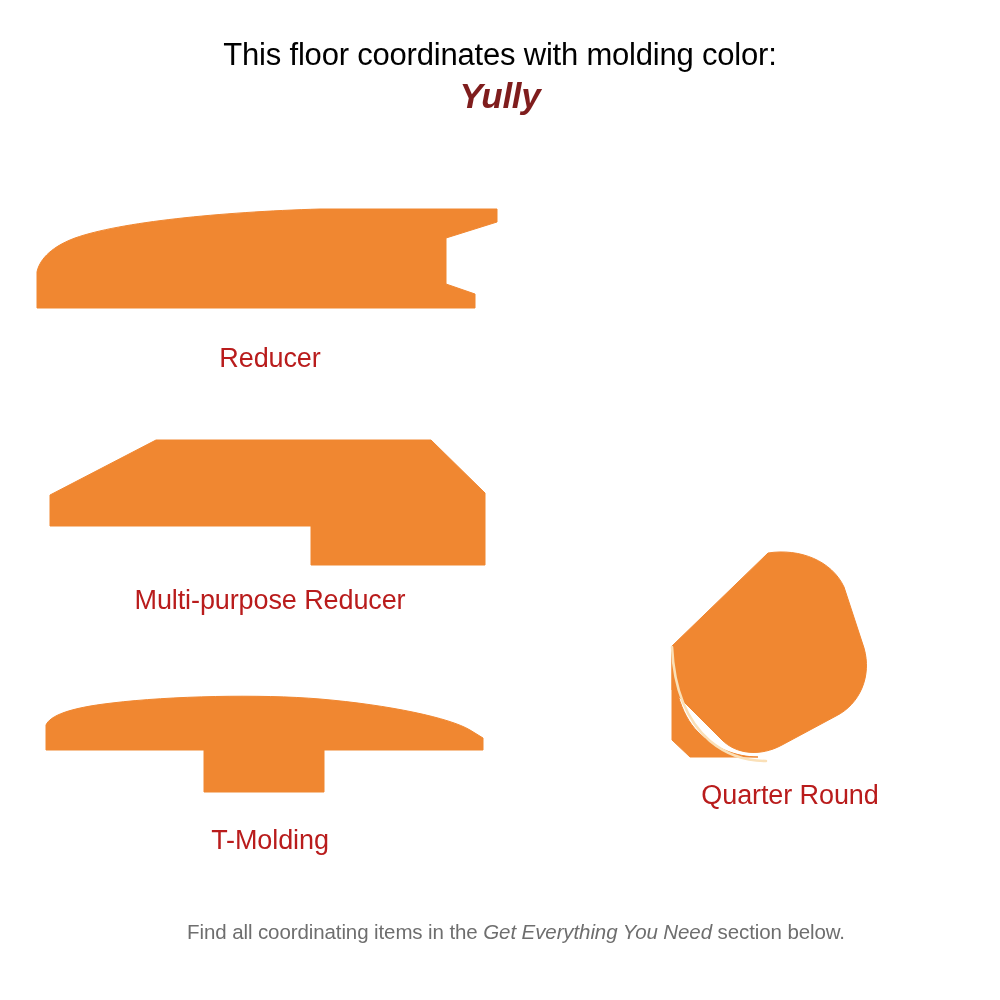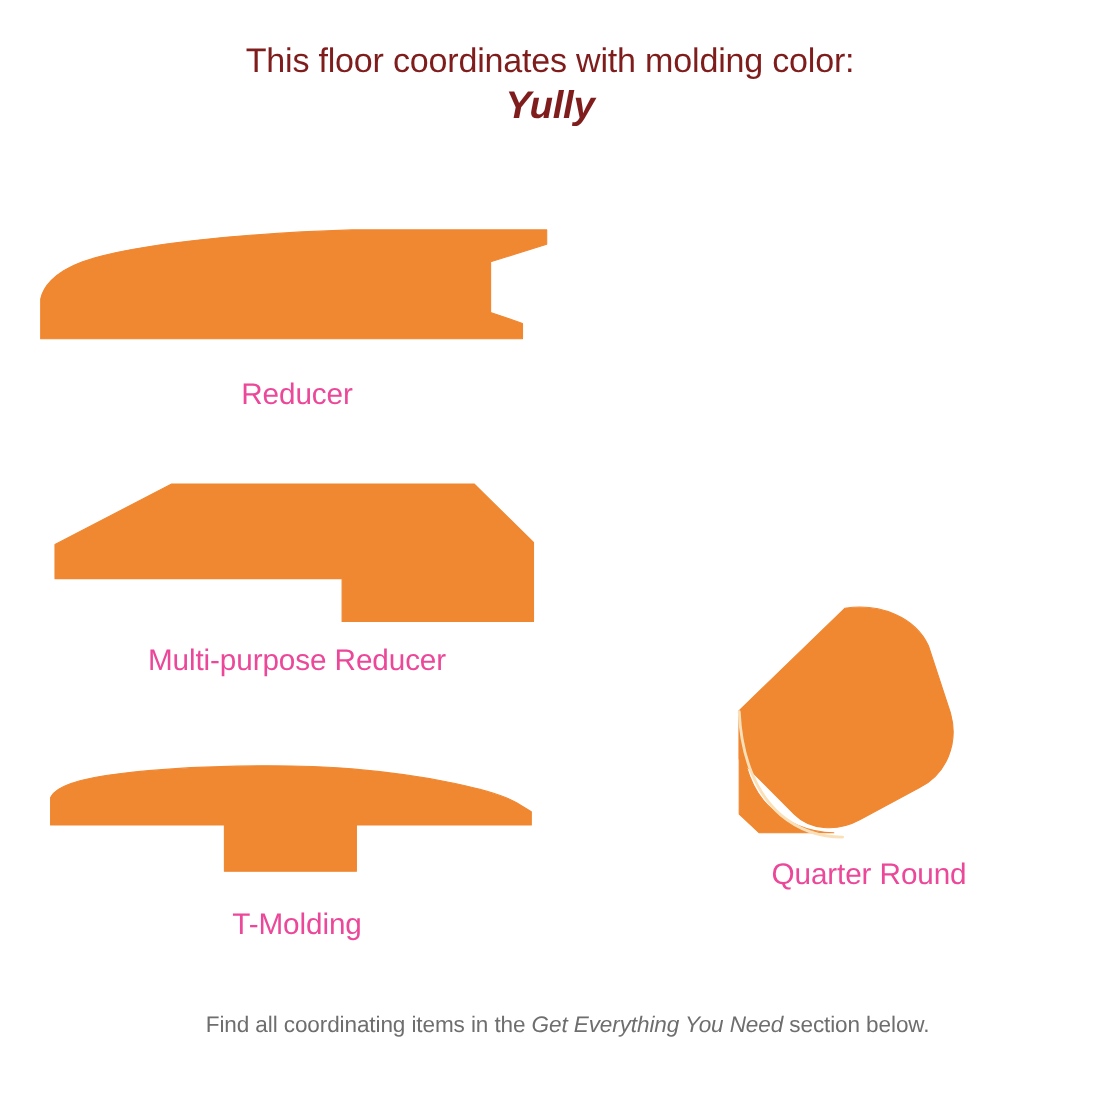--- a/index.html
+++ b/index.html
@@ -24,21 +24,21 @@
     position: absolute;
     left: 0;
     top: 0;
     width: 1000px;
     text-align: center;
   }
   #title-line {
     margin-top: 36px;
     font-size: 31px;
     font-weight: 400;
-    color: #7f1d1d;
+    color: #000000;
     letter-spacing: -0.2px;
     line-height: 1.2;
   }
   #color-name {
     margin-top: 4px;
     font-size: 35px;
     font-weight: bold;
     font-style: italic;
     color: #7f1d1d;
     letter-spacing: -0.3px;
@@ -50,21 +50,21 @@
     position: absolute;
   }
   .shape-svg {
     display: block;
   }
   .shape-label {
     position: absolute;
     text-align: center;
     font-size: 27px;
     font-weight: 400;
-    color: #ec4899;
+    color: #b91c1c;
     letter-spacing: -0.1px;
     white-space: nowrap;
   }
 
   
   #block-reducer       { left: 20px;  top: 200px; width: 500px; height: 190px; }
   #block-stair-nose    { left: 555px; top: 295px; width: 420px; height: 215px; }
   #block-mp-reducer    { left: 20px;  top: 425px; width: 500px; height: 205px; }
   #block-quarter-round { left: 640px; top: 530px; width: 300px; height: 290px; }
   #block-t-molding     { left: 20px;  top: 680px; width: 500px; height: 195px; }

